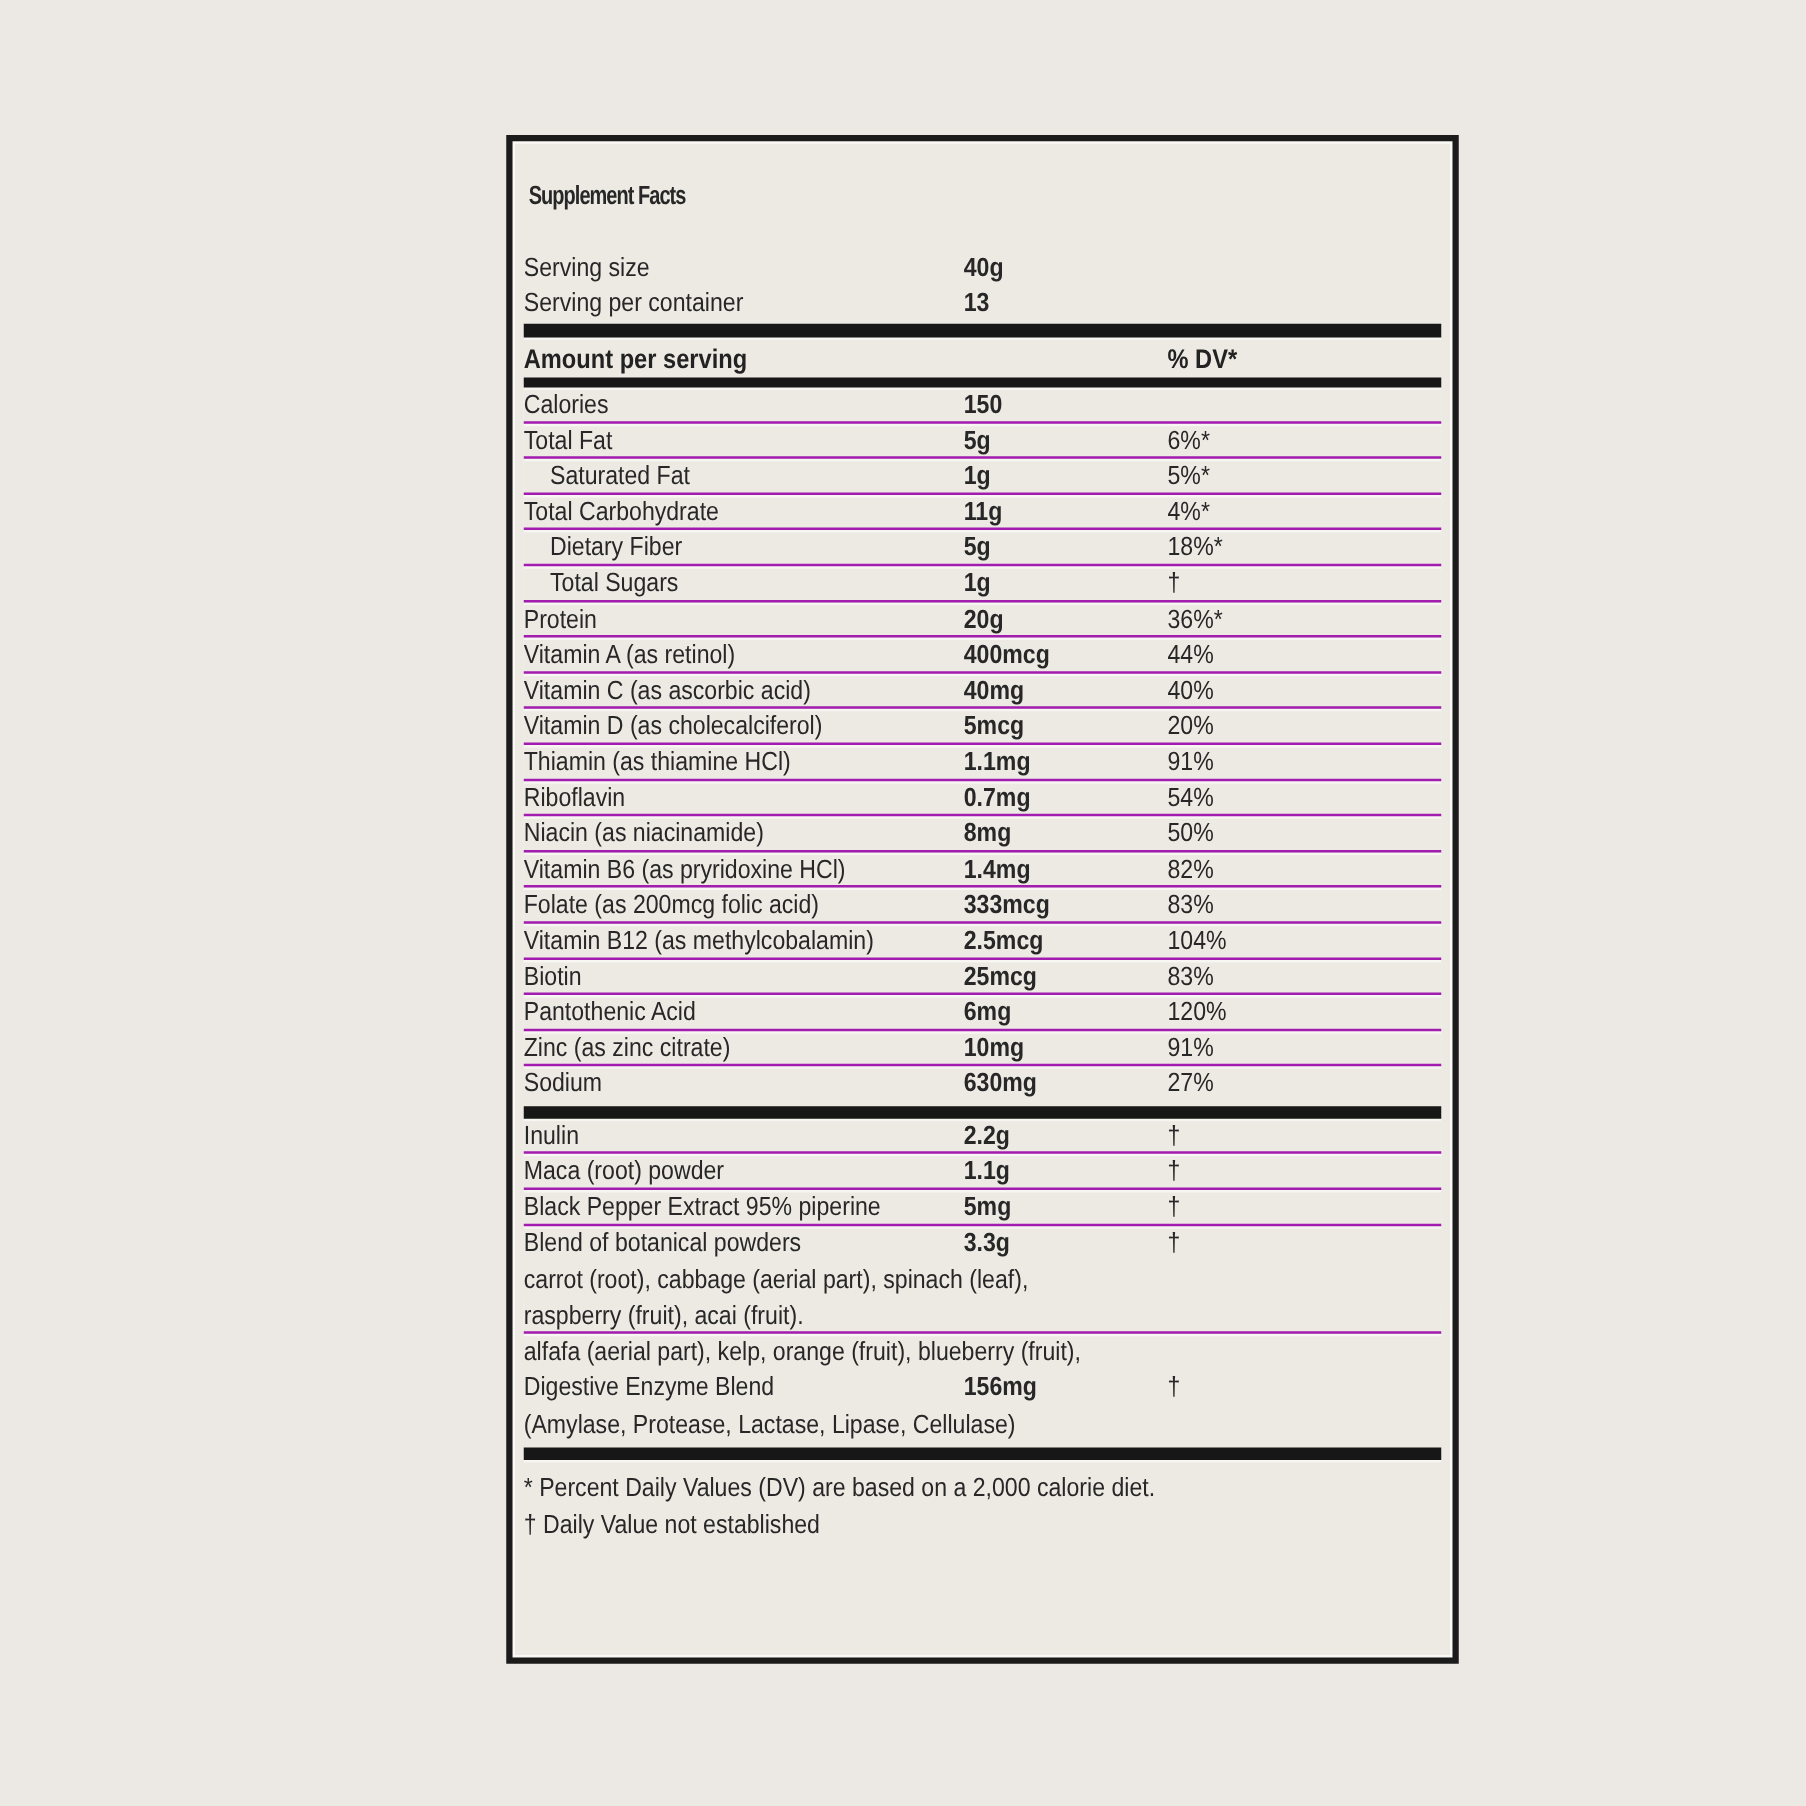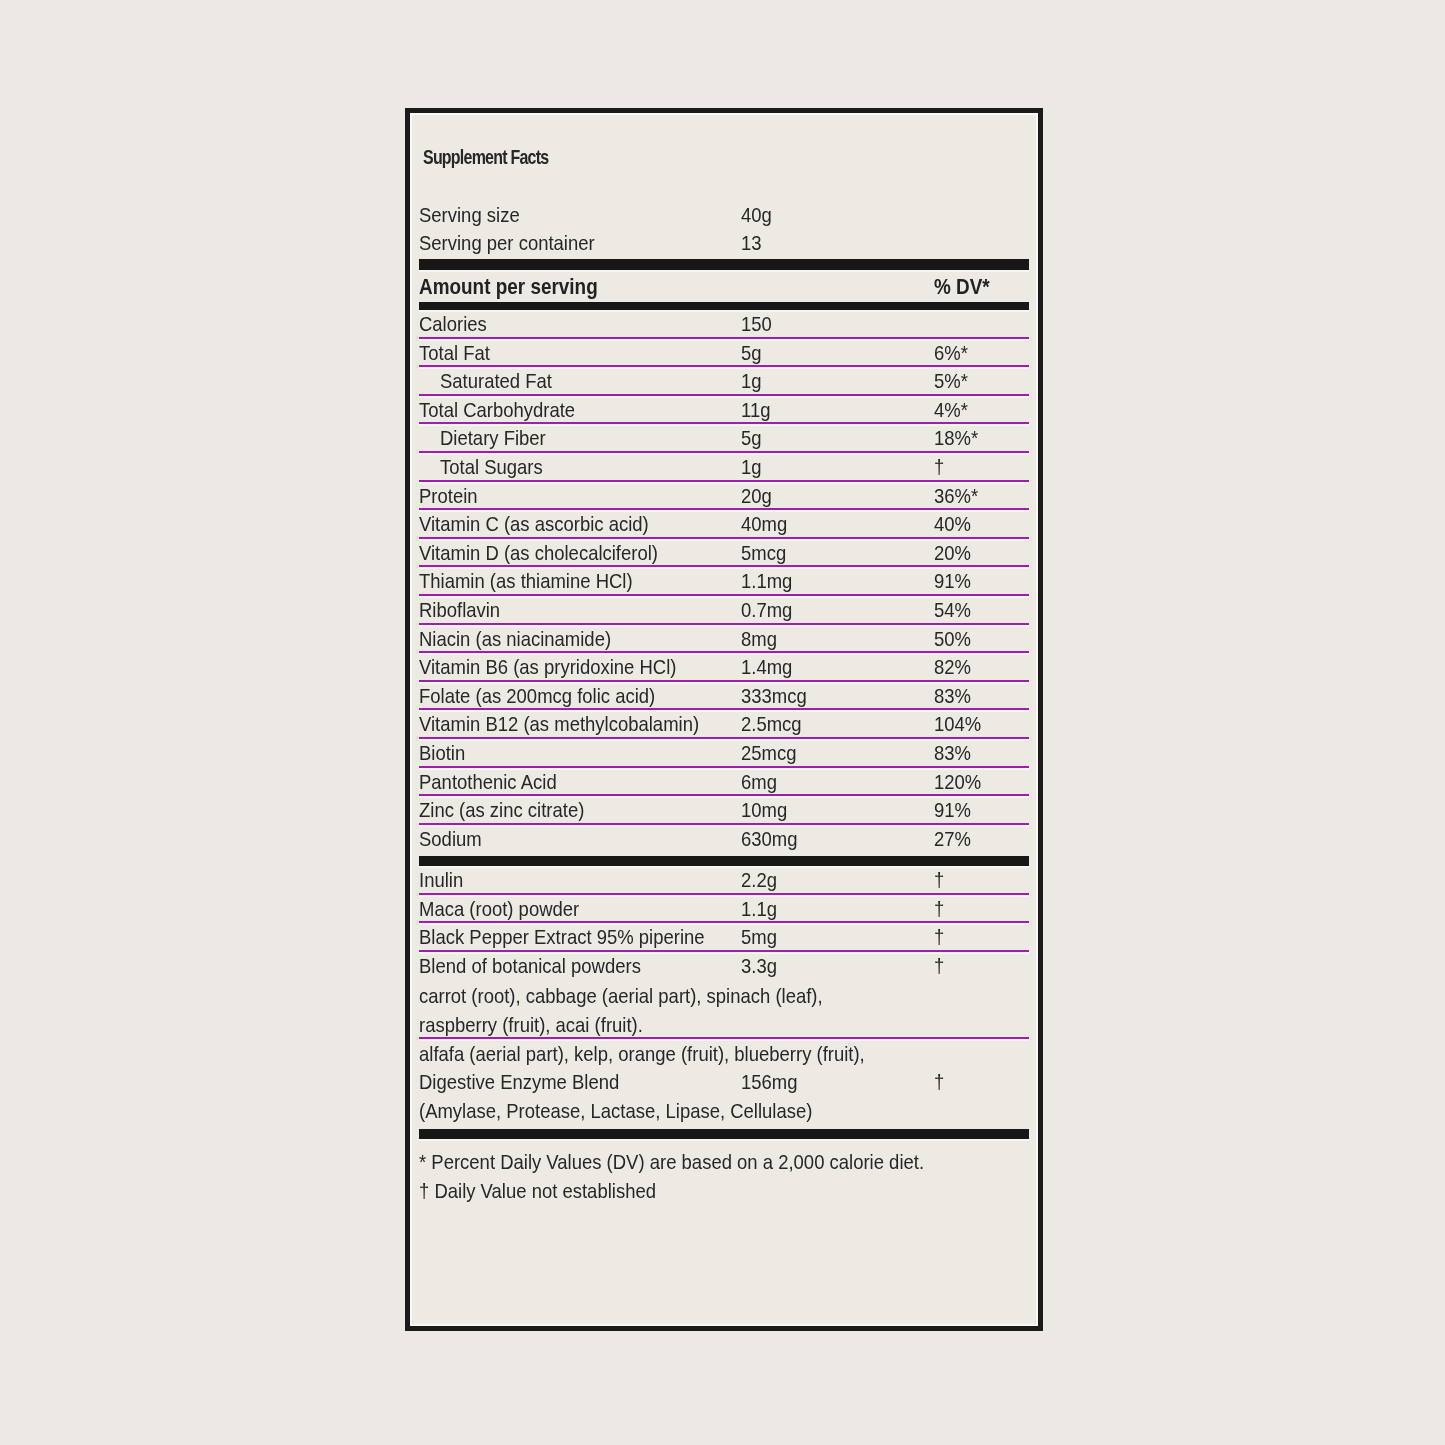--- a/index.html
+++ b/index.html
@@ -5,21 +5,21 @@
   html,body{margin:0;padding:0;}
   body{
     width:1445px;height:1445px;
     background:#ece8e3;
     font-family:"Liberation Sans", sans-serif;
     position:relative;
     overflow:hidden;
   }
   .label{
     position:absolute;left:405px;top:108px;
-    width:638px;height:1223px;
+    width:762px;height:1223px;
     box-sizing:border-box;
     background:#edeae4;
     border:5px solid #1b1b1b;
     box-shadow:inset 0 0 0 2px rgba(255,255,255,.7);
     padding:0 9px;
   }
   .title{
     margin:0;height:88px;
     display:flex;align-items:center;
     font-size:84px;font-weight:700;letter-spacing:-1px;
@@ -36,21 +36,21 @@
   }
   .srow{position:relative;height:28px;line-height:28px;text-align:right;}
   .row{position:relative;height:28.6px;line-height:27px;box-sizing:border-box;}
   .row.divider,.note-line.divider{
     border-bottom:2px solid #a21caf;
     box-shadow:0 2px 0 rgba(255,255,255,.55);
   }
   .cell{position:absolute;top:0;white-space:nowrap;}
   .cell.name{left:0;}
   .cell.name.indent{left:21px;}
-  .cell.amt{left:322px;}
+  .cell.amt{left:352px;font-weight:bold;}
   .cell.dv{left:515px;}
   .bar{background:#171717;box-shadow:0 2px 0 rgba(255,255,255,.5);}
   .bar1{height:11px;margin-top:2px;}
   .bar2{height:8px;}
   .bar3{height:10px;margin-top:3px;}
   .bar4{height:10px;margin-top:4px;}
   .colhead{position:relative;height:32px;line-height:34px;}
   .colhead .t{font-weight:700;font-size:21.5px;color:#222;}
   .note-line{position:relative;height:29px;line-height:29px;box-sizing:border-box;}
   .footnotes{margin-top:8px;}
@@ -114,20 +114,25 @@
         <span class="cell name indent"><span class="t" style="transform: scaleX(0.88);">Total Sugars</span></span>
         <span class="cell amt"><span class="t">1g</span></span>
         <span class="cell dv"><span class="t">†</span></span>
       </div>
       <div class="row divider">
         <span class="cell name"><span class="t" style="transform: scaleX(0.88);">Protein</span></span>
         <span class="cell amt"><span class="t">20g</span></span>
         <span class="cell dv"><span class="t">36%*</span></span>
       </div>
       <div class="row divider">
+        <span class="cell name"><span class="t" style="transform: scaleX(0.88);">Vitamin A (as retinol)</span></span>
+        <span class="cell amt"><span class="t">400mcg</span></span>
+        <span class="cell dv"><span class="t">44%</span></span>
+      </div>
+      <div class="row divider">
         <span class="cell name"><span class="t" style="transform: scaleX(0.88);">Vitamin C (as ascorbic acid)</span></span>
         <span class="cell amt"><span class="t">40mg</span></span>
         <span class="cell dv"><span class="t">40%</span></span>
       </div>
       <div class="row divider">
         <span class="cell name"><span class="t" style="transform: scaleX(0.88);">Vitamin D (as cholecalciferol)</span></span>
         <span class="cell amt"><span class="t">5mcg</span></span>
         <span class="cell dv"><span class="t">20%</span></span>
       </div>
       <div class="row divider">

